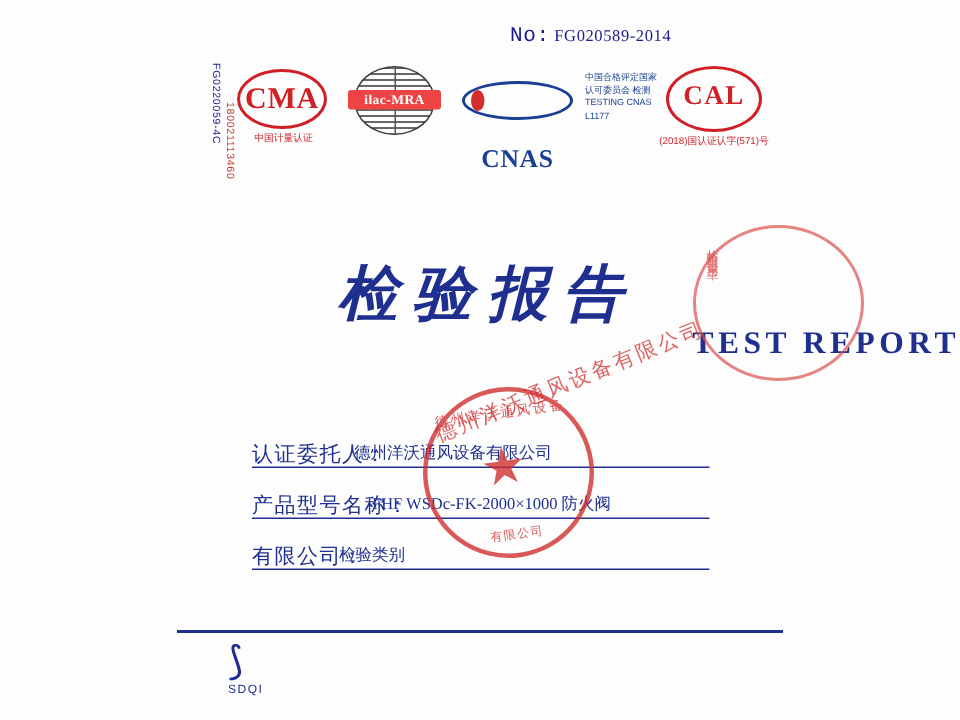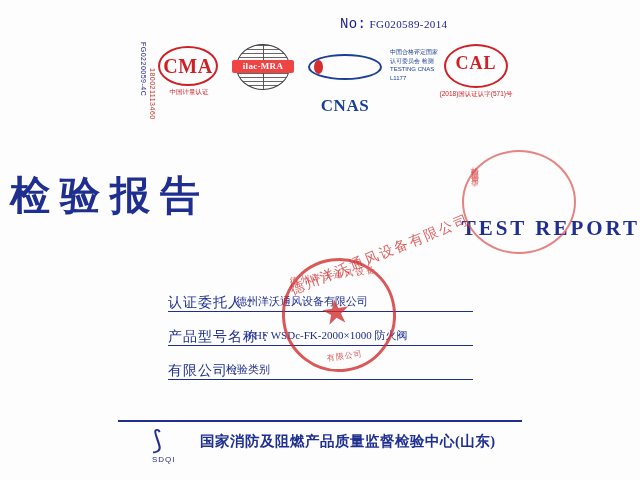--- a/index.html
+++ b/index.html
@@ -223,27 +223,28 @@
     text-align: center;
     font-size: 6.5px;
     color: #cf2026;
   }
   
   .title-cn {
     position: absolute;
     top: 168px;
     left: 0;
     width: 640px;
-    text-align: left;
+    text-align: center;
     font-size: 40px;
     font-weight: bold;
     color: #1f2f8f;
     letter-spacing: 10px;
     font-family: "Liberation Serif", serif;
     text-indent: 10px;
+    font-style: italic;
   }
   .title-en {
     position: absolute;
     top: 216px;
     left: 0;
     width: 640px;
     text-align: right;
     font-size: 21px;
     font-weight: bold;
     color: #1f2f8f;
@@ -491,15 +492,14 @@
   <div class="stamp-edge"></div>
   <div class="stamp-edge-text">检验报告专用章</div>
 
   <div class="footer-rule"></div>
 
   <div class="sdqi">
     <div class="mark">⟆</div>
     <div class="abbr">SDQI</div>
   </div>
 
-  <div class="org-cn">国家消防及阻燃产品质量监督检验中心(山东)</div>
 
 </div>
 
 </body></html>

